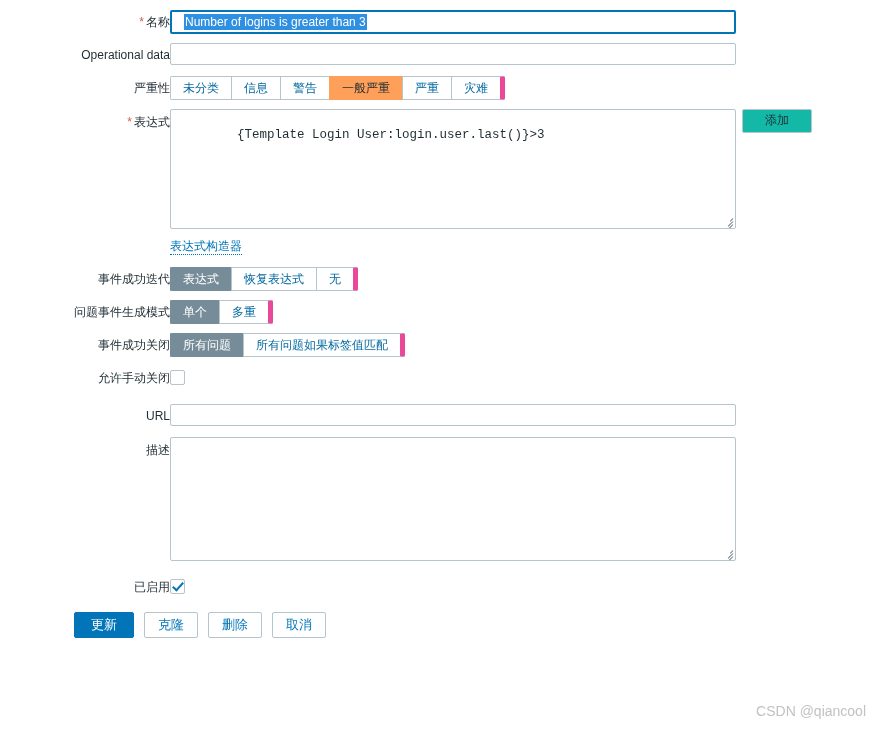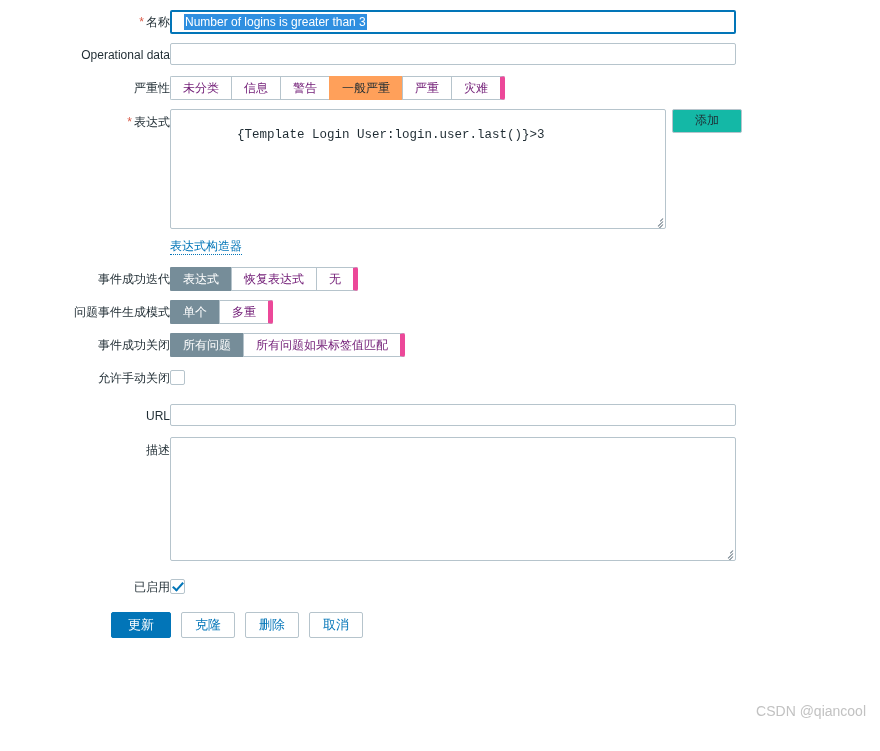--- a/index.html
+++ b/index.html
@@ -90,21 +90,21 @@
   
   .btn-group {
     display: inline-flex;
     border-radius: 2px;
     overflow: hidden;
   }
   .seg {
     border: 1px solid #b6c4cc;
     border-right: none;
     background: #ffffff;
-    color: #701a75;
+    color: #0369a1;
     font-family: "Liberation Sans", "DejaVu Sans", sans-serif;
     font-size: 12px;
     line-height: 22px;
     height: 24px;
     padding: 0 12px;
     box-sizing: border-box;
     cursor: pointer;
     white-space: nowrap;
     text-align: center;
   }
@@ -130,21 +130,21 @@
     color: #1f2c33;
     padding: 4px 6px;
     resize: none;
     outline: none;
     border-radius: 2px;
     overflow: hidden;
     position: relative;
     white-space: pre;
   }
   .ta-expression {
-    width: 496px;
+    width: 566px;
     height: 120px;
   }
   .ta-description {
     width: 566px;
     height: 124px;
     font-family: "Liberation Sans", "DejaVu Sans", sans-serif;
   }
   .resize-grip {
     position: absolute;
     right: 2px;
@@ -214,21 +214,21 @@
     height: 9px;
     border: solid #0275b8;
     border-width: 0 2px 2px 0;
     transform: rotate(42deg);
   }
 
   
   .footer {
     display: flex;
     gap: 10px;
-    margin-left: 111px;
+    margin-left: 74px;
     margin-top: 10px;
   }
   .btn-primary {
     background: #0275b8;
     border: 1px solid #0275b8;
     color: #ffffff;
     font-family: "Liberation Sans", "DejaVu Sans", sans-serif;
     font-size: 13px;
     height: 26px;
     line-height: 24px;

